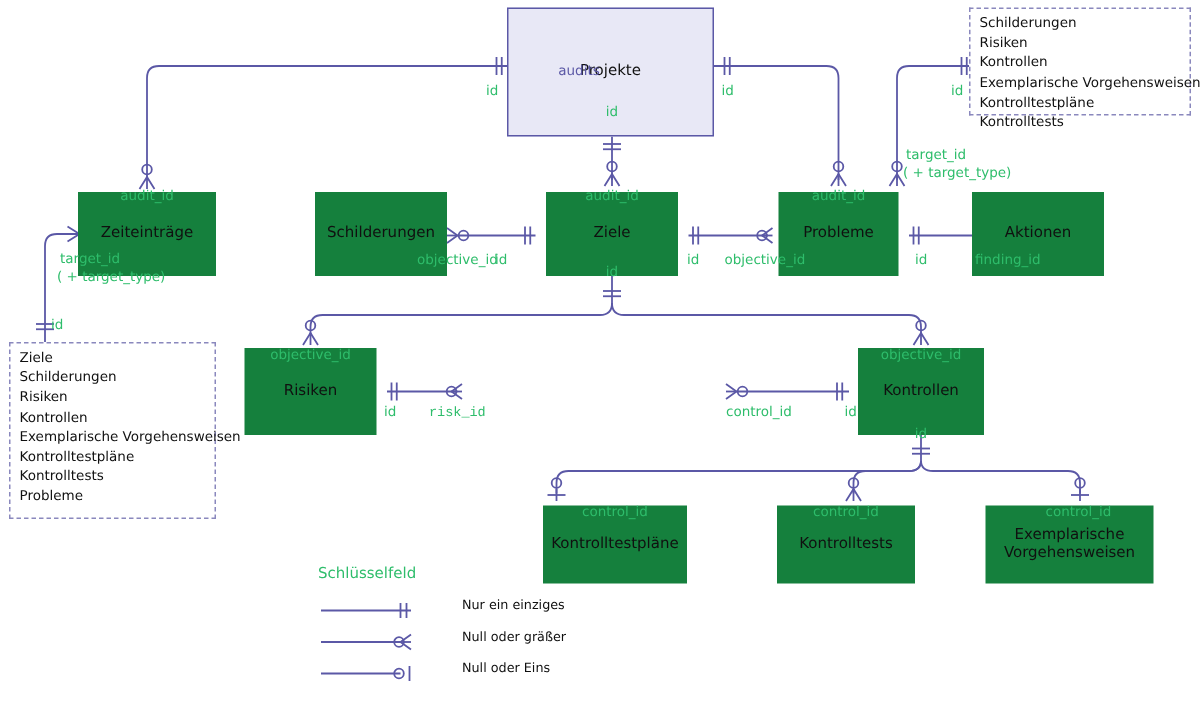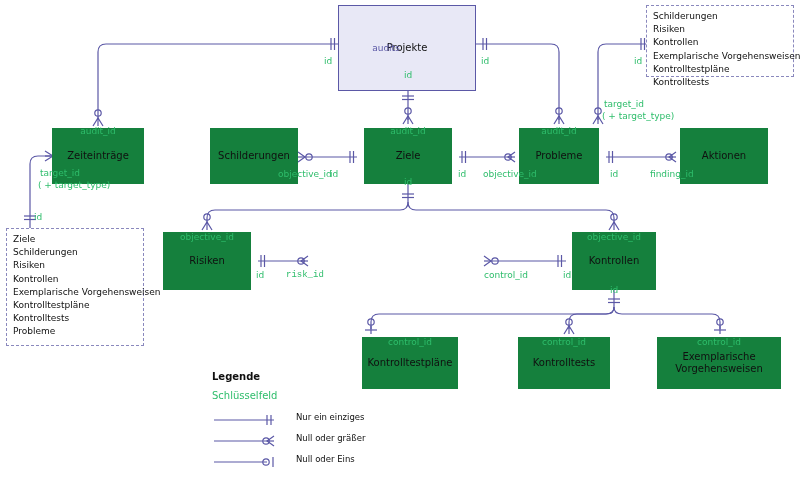--- a/index.html
+++ b/index.html
@@ -32,21 +32,21 @@
     position:absolute;color:#5b58a6;font-size:9px;line-height:11px;white-space:nowrap;
     transform:translateX(-50%);
   }
 
   
   #legend{position:absolute;left:212px;top:370px;}
   .lg-title{color:#101010;font-size:10px;font-weight:bold;line-height:13px;}
   .lg-key{color:#2ebd6b;font-size:10px;line-height:13px;margin-top:6px;}
   .lg-row{display:flex;align-items:center;margin-top:9px;}
   .lg-sym{width:66px;height:12px;position:relative;flex:0 0 66px;}
-  .lg-lbl{color:#101010;font-size:8.5px;line-height:11px;margin-left:2px;white-space:nowrap;padding-left:16px;}
+  .lg-lbl{color:#101010;font-size:8.5px;line-height:11px;margin-left:14px;white-space:nowrap;padding-left:16px;}
 </style>
 </head>
 <body>
 
 <div id="stage">
 
   <svg class="conn" viewBox="0 0 800 478">
     <g fill="none" stroke="#5b58a6" stroke-width="1.2">
 
       <path d="M338,44 L106,44 Q98,44 98,52 L98,120"></path>
@@ -171,36 +171,36 @@
   </div>
   <div class="entity" style="left:210px;top:128px;width:88px;height:56px;">
     <div class="ename">Schilderungen</div>
   </div>
   <div class="entity" style="left:364px;top:128px;width:88px;height:56px;">
     <div class="ename">Ziele</div>
   </div>
   <div class="entity" style="left:519px;top:128px;width:80px;height:56px;">
     <div class="ename">Probleme</div>
   </div>
-  <div class="entity" style="left:680px;top:128px;width:88px;height:56px;">
+  <div class="entity" style="left:648px;top:128px;width:88px;height:56px;">
     <div class="ename">Aktionen</div>
   </div>
   <div class="entity" style="left:163px;top:232px;width:88px;height:58px;">
     <div class="ename">Risiken</div>
   </div>
   <div class="entity" style="left:572px;top:232px;width:84px;height:58px;">
     <div class="ename">Kontrollen</div>
   </div>
   <div class="entity" style="left:362px;top:337px;width:96px;height:52px;">
     <div class="ename">Kontrolltestpläne</div>
   </div>
   <div class="entity" style="left:518px;top:337px;width:92px;height:52px;">
     <div class="ename">Kontrolltests</div>
   </div>
-  <div class="entity" style="left:657px;top:337px;width:124px;height:52px;">
+  <div class="entity" style="left:657px;top:337px;width:112px;height:52px;">
     <div class="ename" style="white-space:pre-line;">Exemplarische
 Vorgehensweisen</div>
   </div>
 
   <div class="listbox" style="left:646px;top:5px;width:148px;height:72px;">
     <div class="li">Schilderungen</div>
     <div class="li">Risiken</div>
     <div class="li">Kontrollen</div>
     <div class="li">Exemplarische Vorgehensweisen</div>
     <div class="li">Kontrolltestpläne</div>
@@ -247,21 +247,20 @@
   <div class="key" style="left:484px;top:270px;">control_id</div>
   <div class="key" style="left:563px;top:270px;">id</div>
   <div class="key c" style="left:614px;top:232px;">objective_id</div>
   <div class="key c" style="left:614px;top:285px;">id</div>
 
   <div class="key c" style="left:410px;top:337px;">control_id</div>
   <div class="key c" style="left:564px;top:337px;">control_id</div>
   <div class="key c" style="left:719px;top:337px;">control_id</div>
 
   <div id="legend">
-    <div class="lg-title">Legende</div>
     <div class="lg-key">Schlüsselfeld</div>
 
     <div class="lg-row">
       <span class="lg-sym">
         <svg width="66" height="12" viewBox="0 0 66 12">
             <g stroke="#5b58a6" stroke-width="1.2" fill="none">
           <line x1="2" y1="6" x2="62" y2="6"></line>
               <line x1="55" y1="1" x2="55" y2="11"></line>
               <line x1="59" y1="1" x2="59" y2="11"></line>
         </g>

